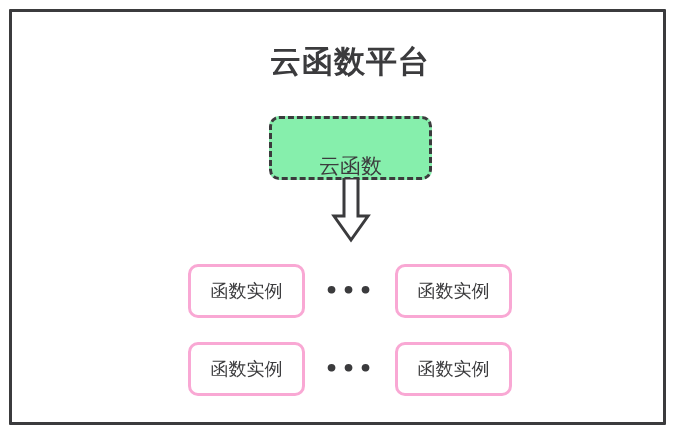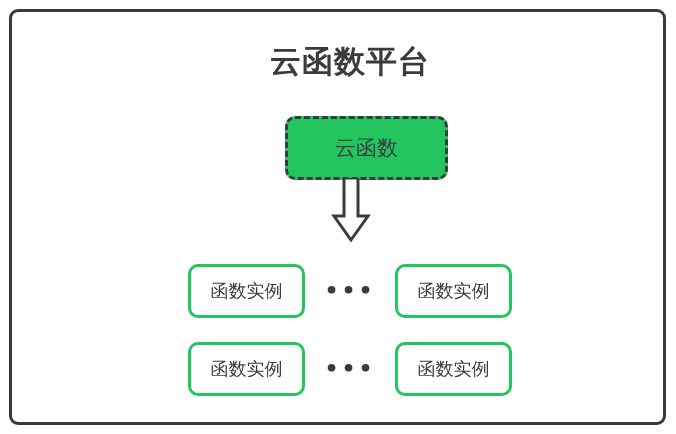--- a/index.html
+++ b/index.html
@@ -19,50 +19,50 @@
   }
   
   .platform-frame {
     position: absolute;
     left: 9px;
     top: 9px;
     width: 657px;
     height: 416px;
     box-sizing: border-box;
     border: 3px solid #3b3b3d;
-    border-radius: 9px;
+    border-radius: 1px;
     background: #ffffff;
   }
   
   .platform-title {
     position: absolute;
     left: 0;
     top: 29px;
     width: 676px;
     text-align: center;
     font-size: 31px;
     font-weight: bold;
     color: #3b3b3d;
     letter-spacing: 1px;
     line-height: 40px;
     white-space: nowrap;
   }
   
   .function-box {
     position: absolute;
-    left: 273px;
+    left: 257px;
     top: 104px;
     width: 163px;
     height: 64px;
     box-sizing: border-box;
     border: 3px dashed #3b3b3d;
     border-radius: 10px;
-    background: #22c55e;
+    background: #86efac;
     display: flex;
-    align-items: center;
+    align-items: flex-end;
     justify-content: center;
   }
   .function-box-label {
     font-size: 21px;
     color: #3b3b3d;
     line-height: 1;
     white-space: nowrap;
   }
   
   .down-arrow {
@@ -81,21 +81,21 @@
     display: flex;
     align-items: center;
     justify-content: center;
   }
   .instance-row.row-1 { top: 252px; }
   .instance-row.row-2 { top: 330px; }
   .instance-box {
     width: 117px;
     height: 54px;
     box-sizing: border-box;
-    border: 3px solid #22c55e;
+    border: 3px solid #f9a8d4;
     border-radius: 10px;
     background: #ffffff;
     display: flex;
     align-items: center;
     justify-content: center;
   }
   .instance-label {
     font-size: 18px;
     color: #3b3b3d;
     line-height: 1;

